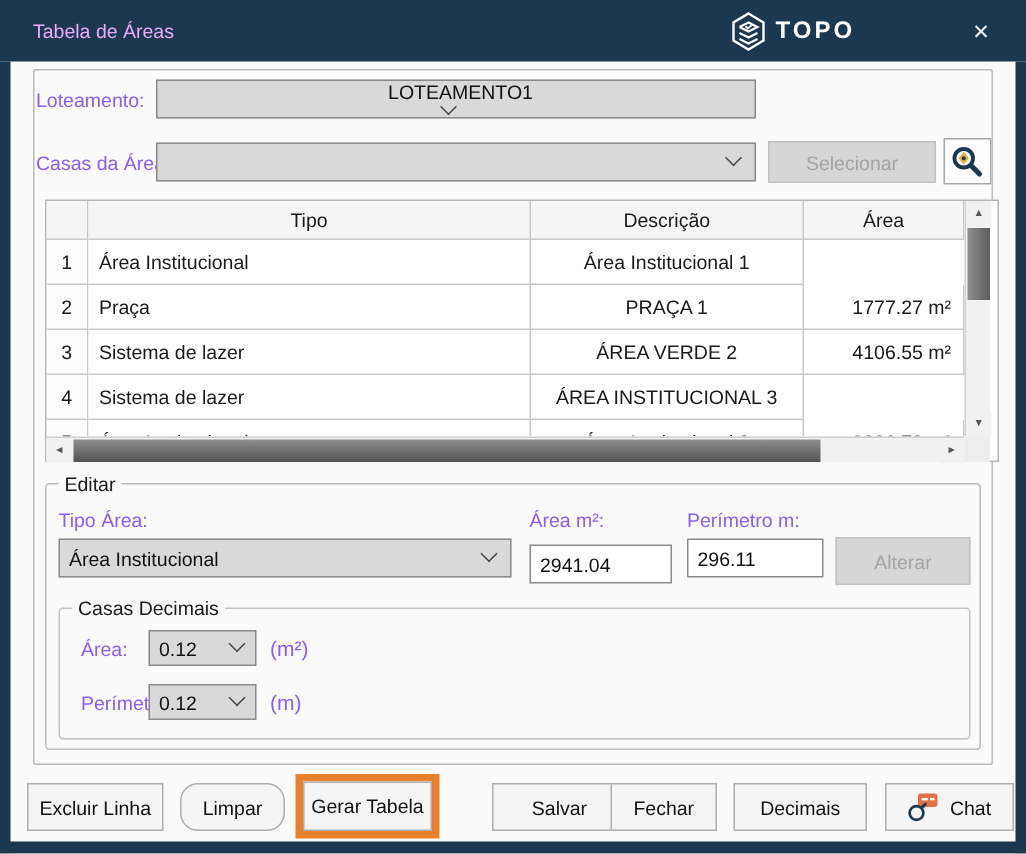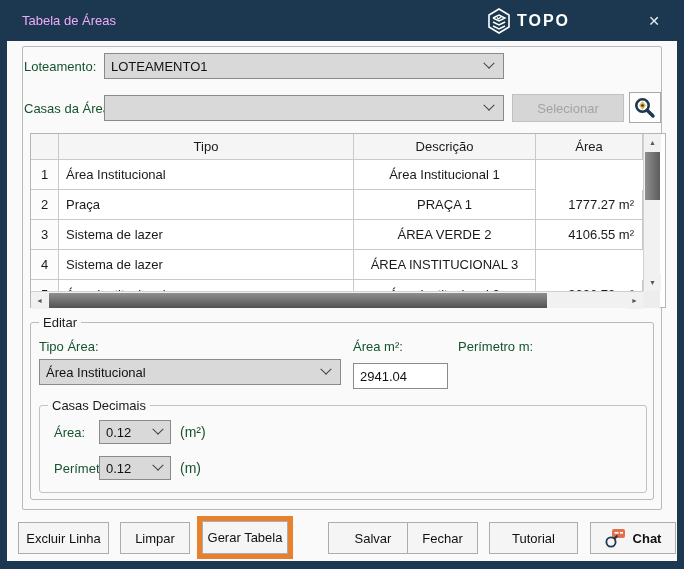--- a/index.html
+++ b/index.html
@@ -13,21 +13,21 @@
   .brand-text { color:#ffffff; font-size:16px; font-weight:bold; letter-spacing:2px; }
   .close-btn { position:absolute; left:641px; top:10px; width:26px; height:22px; color:#e9edf1;
                font-size:14px; text-align:center; line-height:22px; cursor:pointer; }
   .edge-left  { position:absolute; left:0; top:41px; width:7px; height:528px; background:#1c3850; }
   .edge-right { position:absolute; left:677px; top:41px; width:7px; height:528px; background:#1c3850; }
   .edge-bottom{ position:absolute; left:0; top:561px; width:684px; height:8px; background:#1c3850; }
 
   .content-frame { position:absolute; left:22px; top:46px; width:640px; height:464px;
                    border:1px solid #b9b9b9; border-radius:2px; }
 
-  .lbl { position:absolute; font-size:13px; color:#14532d; white-space:nowrap; }
+  .lbl { position:absolute; font-size:13px; color:#8b5cf6; white-space:nowrap; }
 
   
   .combo { position:absolute; background:#d9d9d9; border:1px solid #8a8a8a; display:flex;
            align-items:center; font-size:13px; color:#111; cursor:default; }
   .combo-text { padding-left:6px; overflow:hidden; white-space:nowrap; flex:1; }
   .chev { width:8px; height:8px; border-right:1.5px solid #444; border-bottom:1.5px solid #444;
           transform:rotate(45deg) translate(-2px,-2px); margin-right:10px; flex:none; }
 
   .txtinput { position:absolute; background:#ffffff; border:1px solid #8a8a8a; font-size:13px;
               color:#111; padding-left:6px; font-family:"Liberation Sans", sans-serif; }
@@ -95,21 +95,21 @@
     </div>
     <div class="close-btn">✕</div>
   </div>
   <div class="edge-left"></div>
   <div class="edge-right"></div>
   <div class="edge-bottom"></div>
 
   <div class="content-frame"></div>
 
   <span class="lbl" style="left:24px; top:59px;">Loteamento:</span>
-  <div class="combo" style="left:104px; top:53px; width:400px; height:26px;">
+  <div class="combo" style="left:104px; top:53px; width:400px; height:26px;flex-direction:column;">
     <span class="combo-text">LOTEAMENTO1</span>
     <span class="chev"></span>
   </div>
 
   <span class="lbl" style="left:24px; top:101px;">Casas da Área:</span>
   <div class="combo" style="left:104px; top:95px; width:400px; height:26px;">
     <span class="combo-text"></span>
     <span class="chev"></span>
   </div>
   <button class="btn btn-disabled" style="left:512px; top:94px; width:112px; height:28px;">Selecionar</button>
@@ -181,21 +181,23 @@
     <span class="lbl" style="left:8px; top:16px;">Tipo Área:</span>
     <div class="combo" style="left:8px; top:36px; width:302px; height:26px;">
       <span class="combo-text">Área Institucional</span>
       <span class="chev"></span>
     </div>
 
     <span class="lbl" style="left:322px; top:16px;">Área m²:</span>
     <input class="txtinput" style="left: 322px; top: 40px; width: 95px; height: 26px;" value="2941.04">
 
     <span class="lbl" style="left:427px; top:16px;">Perímetro m:</span>
-
+    <input class="txtinput" style="left: 427px; top: 36px; width: 91px; height: 26px;" value="296.11">
+
+    <button class="btn btn-disabled" style="left:526px; top:35px; width:90px; height:32px;">Alterar</button>
 
     <div class="groupbox" style="left:8px; top:82px; width:608px; height:88px; border-color:#c2c2c2;">
       <span class="legend">Casas Decimais</span>
 
       <span class="lbl" style="left:14px; top:19px;">Área:</span>
       <div class="combo" style="left:59px; top:14px; width:72px; height:24px;">
         <span class="combo-text">0.12</span>
         <span class="chev" style="margin-right:8px;"></span>
       </div>
       <span class="lbl" style="left:140px; top:18px; font-size:14px;">(m²)</span>
@@ -203,29 +205,29 @@
       <span class="lbl" style="left:14px; top:55px;">Perímetro</span>
       <div class="combo" style="left:59px; top:50px; width:72px; height:24px;">
         <span class="combo-text">0.12</span>
         <span class="chev" style="margin-right:8px;"></span>
       </div>
       <span class="lbl" style="left:140px; top:54px; font-size:14px;">(m)</span>
     </div>
   </div>
 
   <button class="btn" style="left:18px; top:522px; width:91px; height:32px;">Excluir Linha</button>
-  <button class="btn" style="left:120px; top:522px; width:70px; height:32px;">Limpar</button>
+  <button class="btn" style="left:120px; top:522px; width:70px; height:32px;border-radius:12px;">Limpar</button>
 
   <div class="highlight-ring"></div>
   <button class="btn" style="left:202px; top:521px; width:86px; height:33px;">Gerar Tabela</button>
 
   <button class="btn" style="left:305px; top:522px; width:90px; height:32px;margin-left:23px;">Salvar</button>
   <button class="btn" style="left:407px; top:522px; width:71px; height:32px;">Fechar</button>
-  <button class="btn" style="left:489px; top:522px; width:89px; height:32px;">Tutorial</button>
-  <button class="btn" style="left:590px; top:522px; width:86px; height:32px;font-weight:bold;">
+  <button class="btn" style="left:489px; top:522px; width:89px; height:32px;">Decimais</button>
+  <button class="btn" style="left:590px; top:522px; width:86px; height:32px;">
     <span>
       <svg width="22" height="20" viewBox="0 0 22 20">
         <rect x="7" y="1" width="13" height="9" rx="2" fill="#e2714a"></rect>
         <polygon points="9,9 9,13 13,9" fill="#e2714a"></polygon>
         <rect x="9.5" y="4" width="4" height="1.6" fill="#ffffff"></rect>
         <rect x="15" y="4" width="3" height="1.6" fill="#ffffff"></rect>
         <circle cx="6" cy="14" r="4.6" fill="none" stroke="#1c3850" stroke-width="1.8"></circle>
         <line x1="9.3" y1="10.5" x2="12.5" y2="7.5" stroke="#1c3850" stroke-width="1.8"></line>
       </svg>
     </span>

